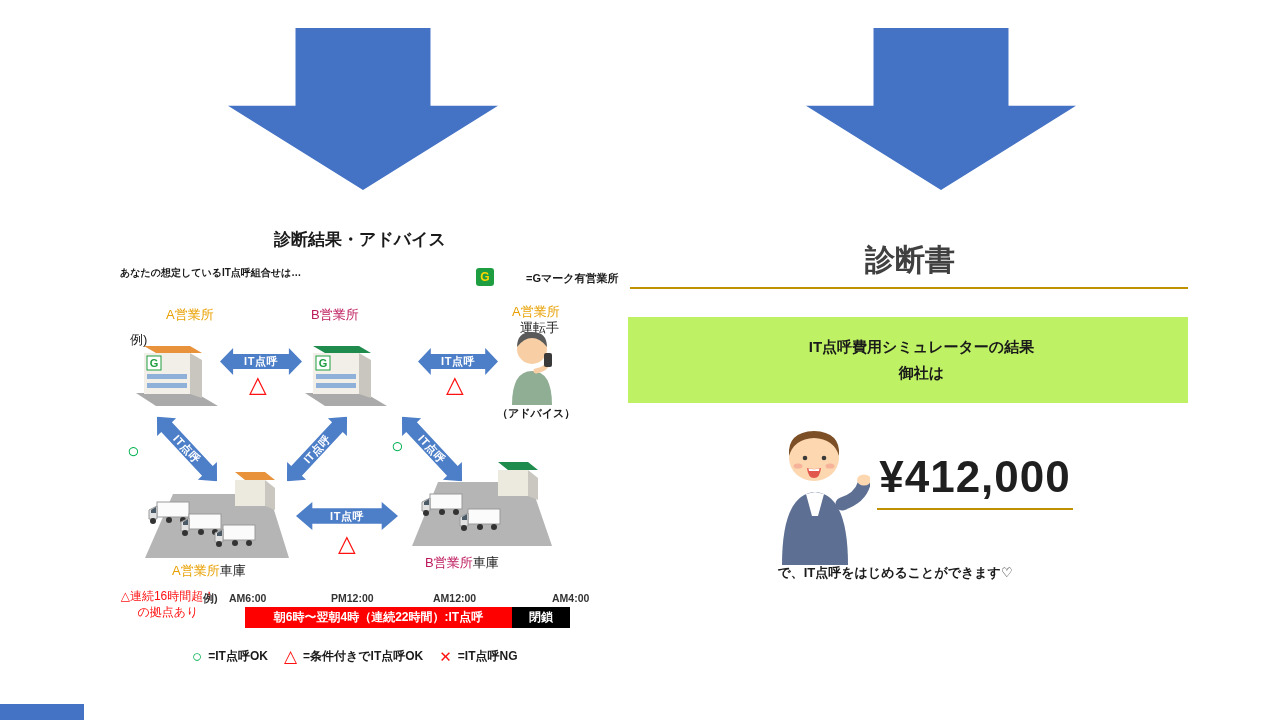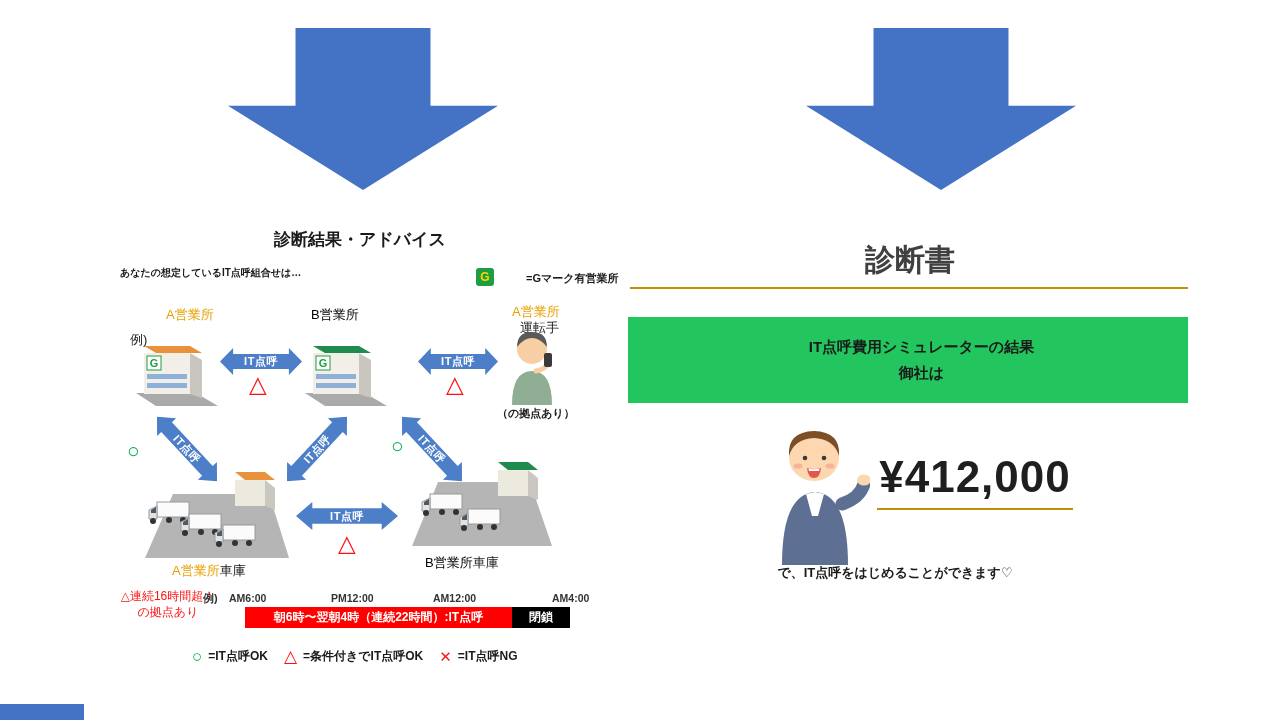--- a/index.html
+++ b/index.html
@@ -9,21 +9,21 @@
   .jp{color:#1a1a1a;}
   .big-arrow{position:absolute;width:270px;height:162px;background:#4472C4;
     clip-path:polygon(25% 0,75% 0,75% 48%,100% 48%,50% 100%,0 48%,25% 48%);}
   .dbl-arrow{position:absolute;background:#4D7EC8;display:flex;align-items:center;justify-content:center;
     color:#ffffff;font-weight:bold;font-size:11px;letter-spacing:.5px;
     clip-path:polygon(0 50%,16% 0,16% 22%,84% 22%,84% 0,100% 50%,84% 100%,84% 78%,16% 78%,16% 100%);}
   .sym{position:absolute;font-weight:bold;line-height:1;}
   .sym-tri{color:#FF1111;font-size:23px;}
   .sym-circ{color:#00B050;font-size:21px;}
   .office-a{color:#E8A000;}
-  .office-b{color:#000000;}
+  .office-b{color:#be185d;}
   .lbl{position:absolute;font-weight:normal;font-size:13px;}
   .tick{position:absolute;font-size:10.5px;color:#333333;font-weight:bold;}
   .legend-row{position:absolute;display:flex;align-items:center;gap:6px;font-size:12px;font-weight:bold;color:#1a1a1a;}
   .legend-glyph-circle{color:#00B050;font-size:17px;}
   .legend-glyph-triangle{color:#FF1111;font-size:17px;}
   .legend-glyph-cross{color:#FF1111;font-size:15px;}
 </style>
 </head>
 <body>
 
@@ -68,21 +68,21 @@
     <text x="20" y="31" font-size="11" font-weight="bold" fill="#1E9E40" text-anchor="middle">G</text>
   </svg>
 
   <svg class="abs" style="left:502px;top:325px;" width="62" height="80" viewBox="0 0 62 80">
     <circle cx="30" cy="24" r="15" fill="#f8cfa4"></circle>
     <path d="M15 22 Q15 7 30 7 Q45 7 45 22 Q38 13 30 13 Q22 13 15 22 Z" fill="#5a5a5a"></path>
     <path d="M10 80 Q10 46 30 46 Q50 46 50 80 Z" fill="#8fae93"></path>
     <path d="M34 46 Q44 44 46 38" stroke="#f8cfa4" stroke-width="5" fill="none" stroke-linecap="round"></path>
     <rect x="42" y="28" width="8" height="14" rx="2" fill="#3a3a3a"></rect>
   </svg>
-  <div class="abs jp" style="left:497px;top:406px;font-size:11px;font-weight:bold;">（の拠点あり）</div>
+  <div class="abs jp" style="left:497px;top:406px;font-size:11px;font-weight:bold;">（アドバイス）</div>
 
   <svg class="abs" style="left:143px;top:460px;" width="146" height="106" viewBox="0 0 146 106">
     <polygon points="30,34 126,34 146,98 2,98" fill="#b5b5b5"></polygon>
     <polygon points="92,12 122,12 132,20 102,20" fill="#E8923C"></polygon>
     <rect x="92" y="20" width="30" height="26" fill="#eceade"></rect>
     <polygon points="122,20 132,28 132,50 122,46" fill="#cac7c0"></polygon>
     <g transform="translate(4,40)">
       <rect x="10" y="2" width="32" height="15" fill="#fbfbfb" stroke="#9a9a9a"></rect>
       <path d="M10 6 L2 10 L2 19 L10 19 Z" fill="#e2e2e2" stroke="#9a9a9a"></path>
       <path d="M9 7 L4 10 L4 13 L9 13 Z" fill="#4a5a66"></path>
@@ -183,21 +183,21 @@
     <span>=IT点呼OK</span>
     <span class="legend-glyph-triangle" style="margin-left:10px;">△</span>
     <span>=条件付きでIT点呼OK</span>
     <span class="legend-glyph-cross" style="margin-left:10px;">✕</span>
     <span>=IT点呼NG</span>
   </div>
 
   <div class="abs jp" style="left:620px;top:240px;width:580px;text-align:center;font-size:30px;font-weight:bold;color:#404040;">診断書</div>
   <div class="abs" style="left:630px;top:287px;width:585px;height:2px;background:#BF9000;"></div>
 
-  <div class="abs" style="left:628px;top:317px;width:587px;height:86px;background:#22c55e;display:flex;flex-direction:column;align-items:center;justify-content:center;gap:7px;">
+  <div class="abs" style="left:628px;top:317px;width:587px;height:86px;background:#bef264;display:flex;flex-direction:column;align-items:center;justify-content:center;gap:7px;">
     <div class="jp" style="font-size:15px;font-weight:bold;">IT点呼費用シミュレーターの結果</div>
     <div class="jp" style="font-size:15px;font-weight:bold;">御社は</div>
   </div>
 
   <svg class="abs" style="left:760px;top:420px;" width="110" height="145" viewBox="0 0 110 145">
     <path d="M82 84 Q100 78 104 64" stroke="#5d6f92" stroke-width="13" fill="none" stroke-linecap="round"></path>
     <ellipse cx="104" cy="60" rx="7" ry="5.5" fill="#fcd7b0"></ellipse>
     <path d="M22 145 Q22 74 55 72 Q88 74 88 145 Z" fill="#5d6f92"></path>
     <path d="M46 74 L55 72 L64 74 L58 96 L52 96 Z" fill="#ffffff"></path>
     <ellipse cx="54" cy="38" rx="25" ry="23" fill="#fcd7b0"></ellipse>

